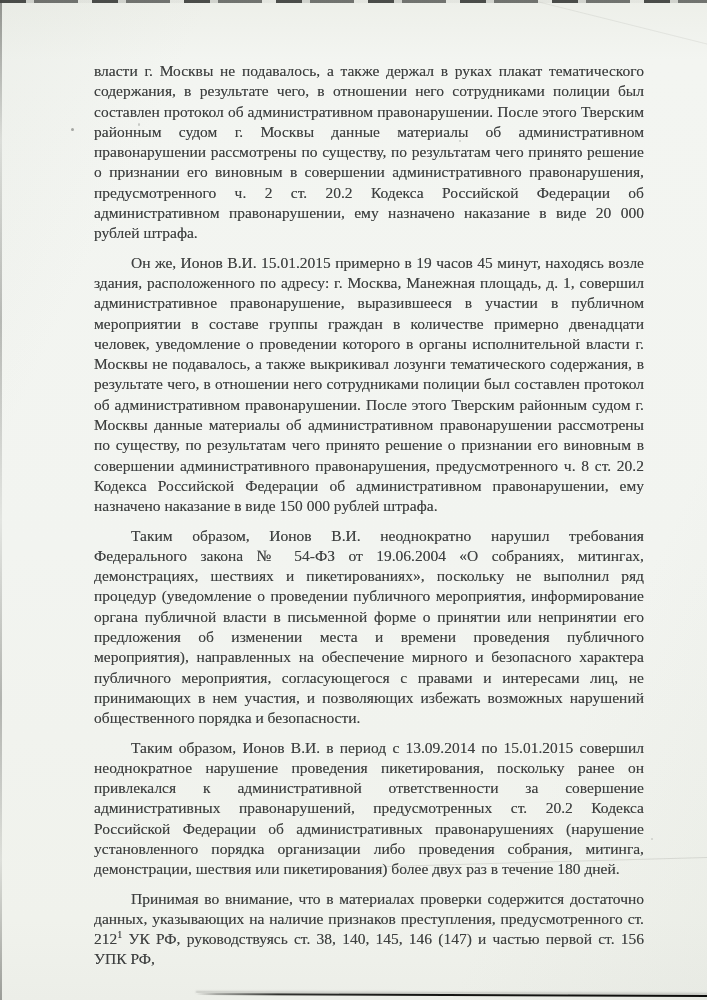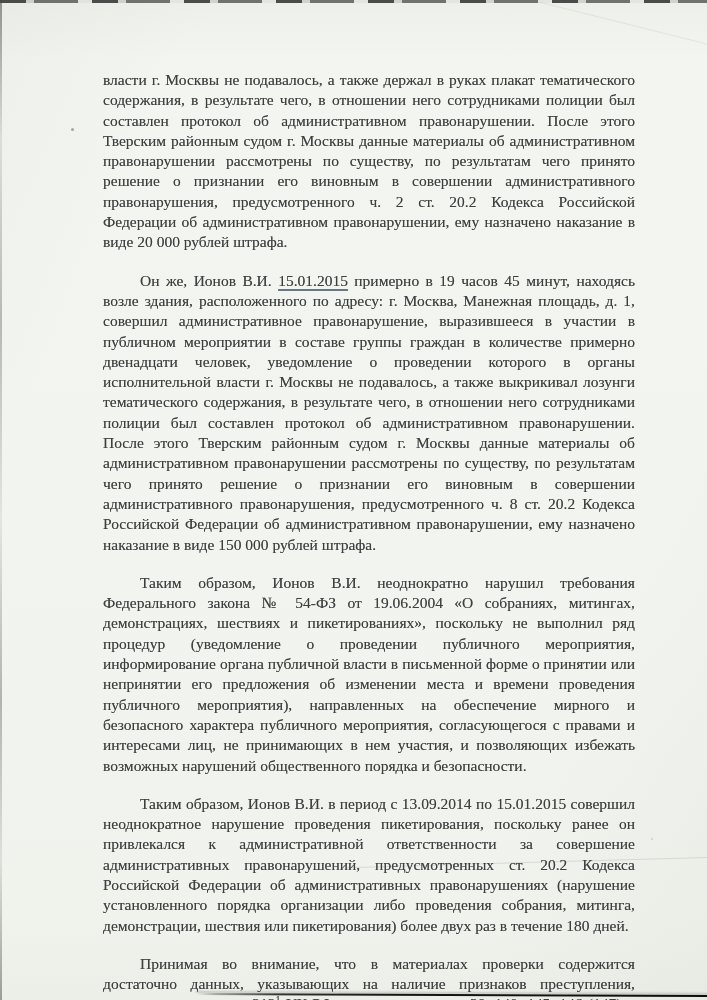--- a/index.html
+++ b/index.html
@@ -83,26 +83,25 @@
     top: 52px;
     width: 568px;
     color: #3e4040;
     font-size: 15.5px;
     line-height: 20.3px;
     text-align: justify;
     text-shadow: 0 0 0.5px rgba(62,64,62,0.55);
     hyphens: none;
   }
   .para {
-    margin: 18px;
+    margin: 9px;
     text-indent: 37px;
   }
   .para.noindent { text-indent: 0; }
   .underlined {
-    text-decoration: underline;
     text-decoration-color: #6a7886;
     text-decoration-thickness: 1.5px;
     text-underline-offset: 3px;
   }
   sup.statute-sup {
     font-size: 10px;
     line-height: 0;
     vertical-align: super;
   }
 </style>

